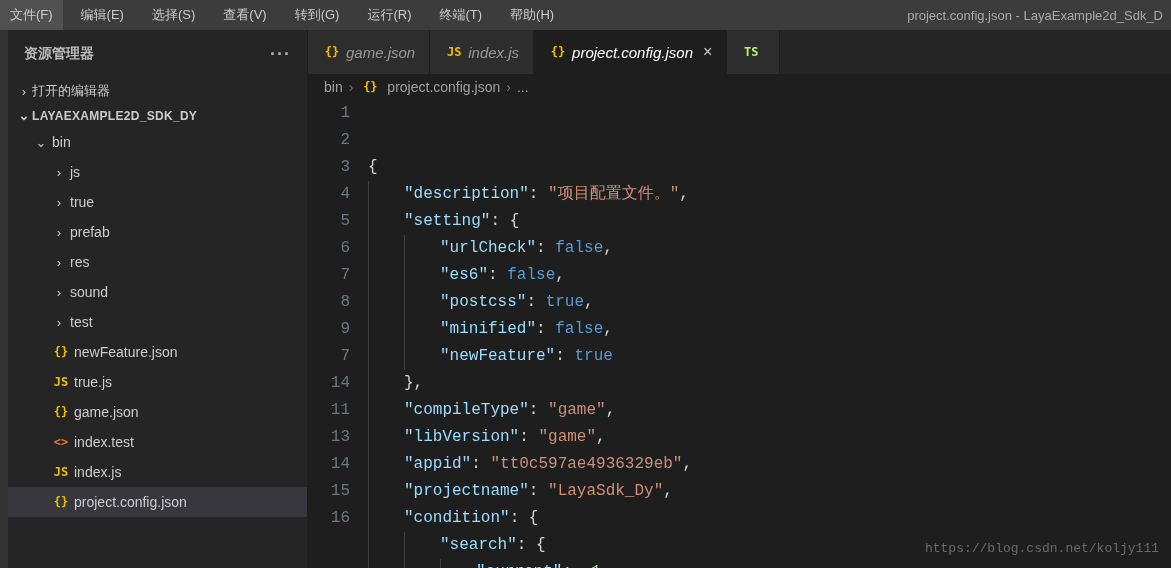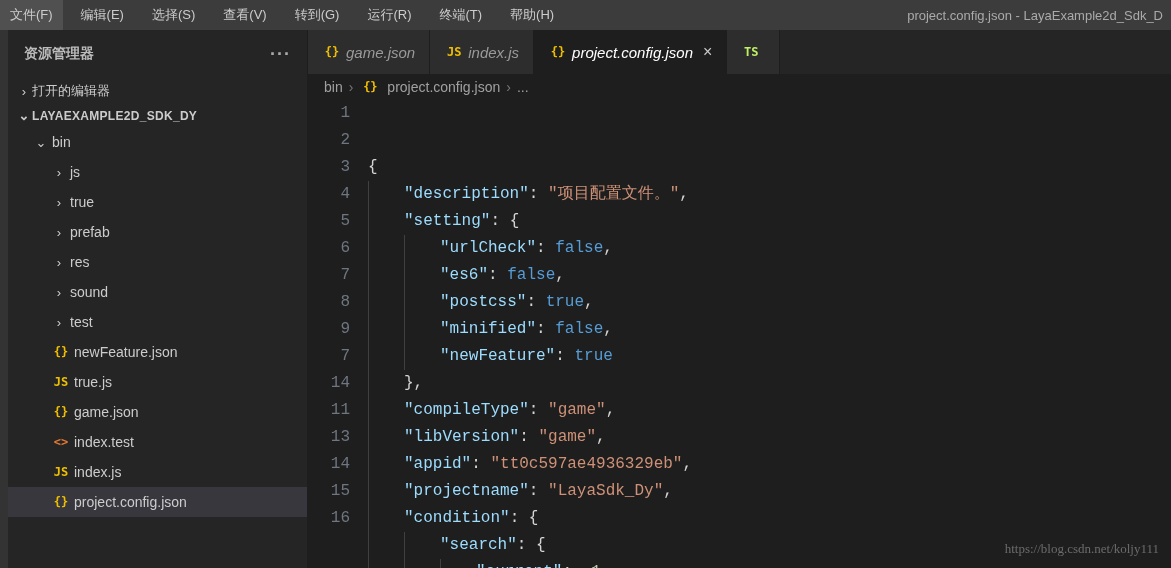--- a/index.html
+++ b/index.html
@@ -165,21 +165,21 @@
     .tk-key { color: #9cdcfe; }
     .tk-string { color: #ce9178; }
     .tk-bool { color: #569cd6; }
     .tk-num { color: #b5cea8; }
     .watermark {
       position: absolute;
       right: 12px;
       bottom: 6px;
       color: #6b6b6b;
       font-size: 13px;
-      font-family: Liberation Serif, serif;
+      font-family: Liberation Mono, monospace;
     }
     .braces-icon::before { content: "{}"; }
   </style>
 </head>
 <body>
 
 <div class="titlebar">
   <div class="menubar">
       <div class="menu-item active">文件(F)</div>
       <div class="menu-item">编辑(E)</div>

